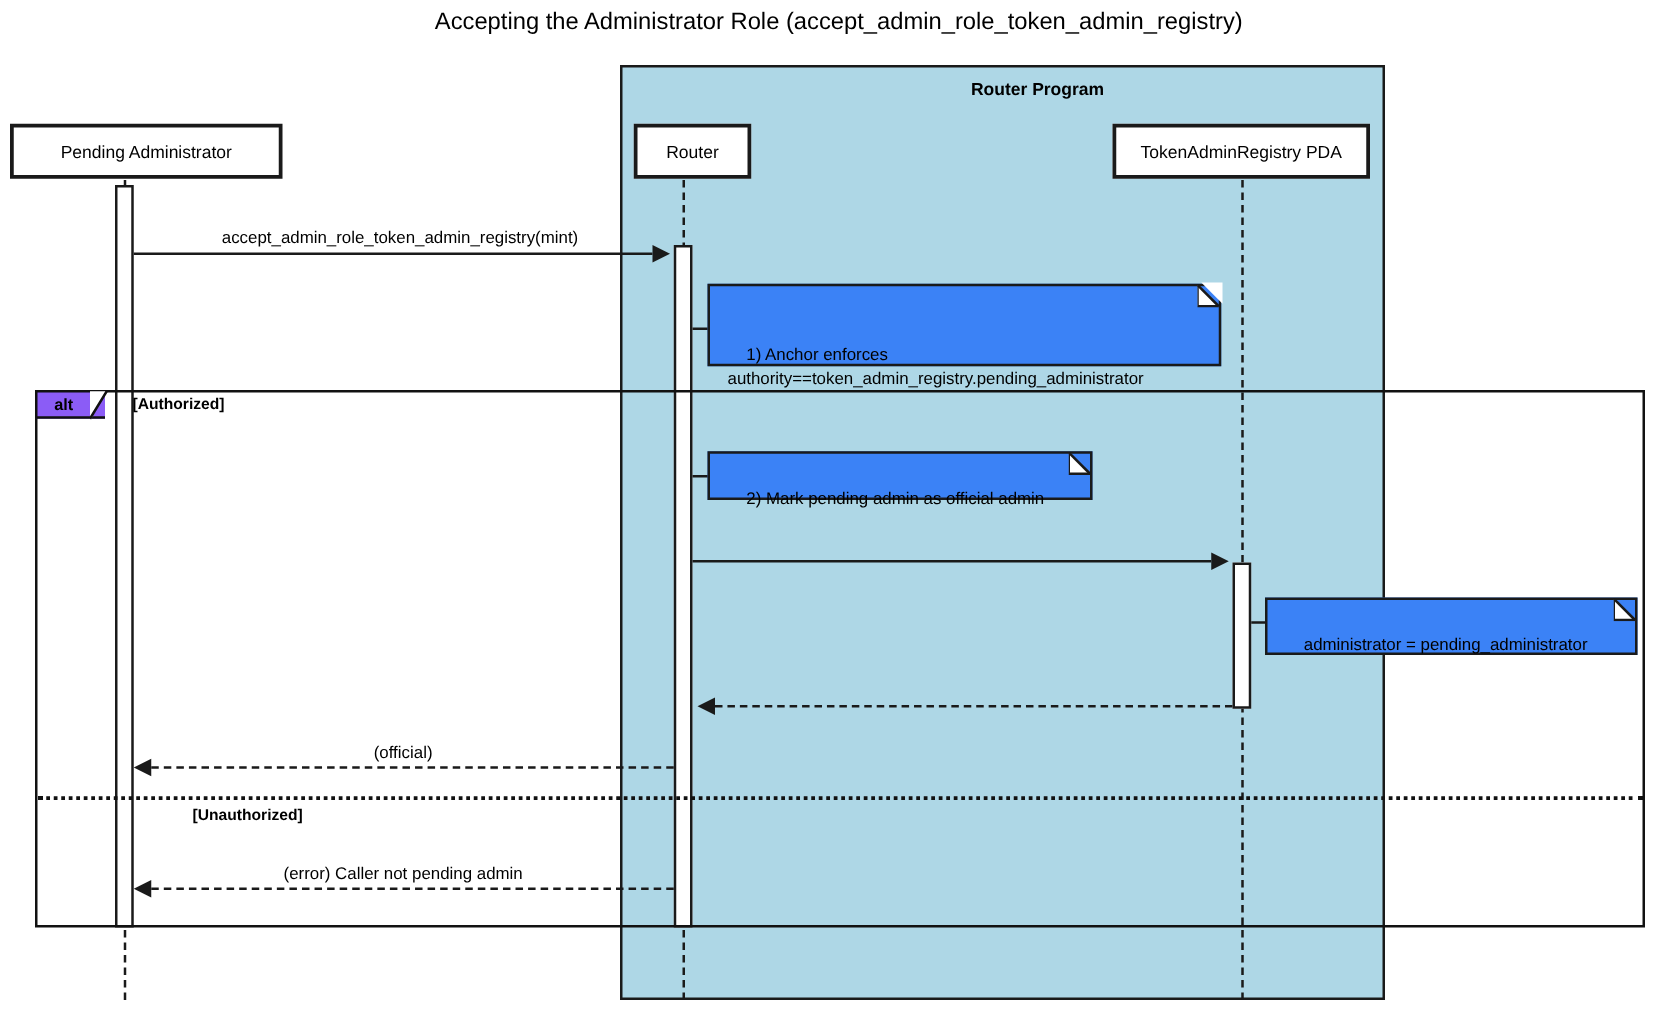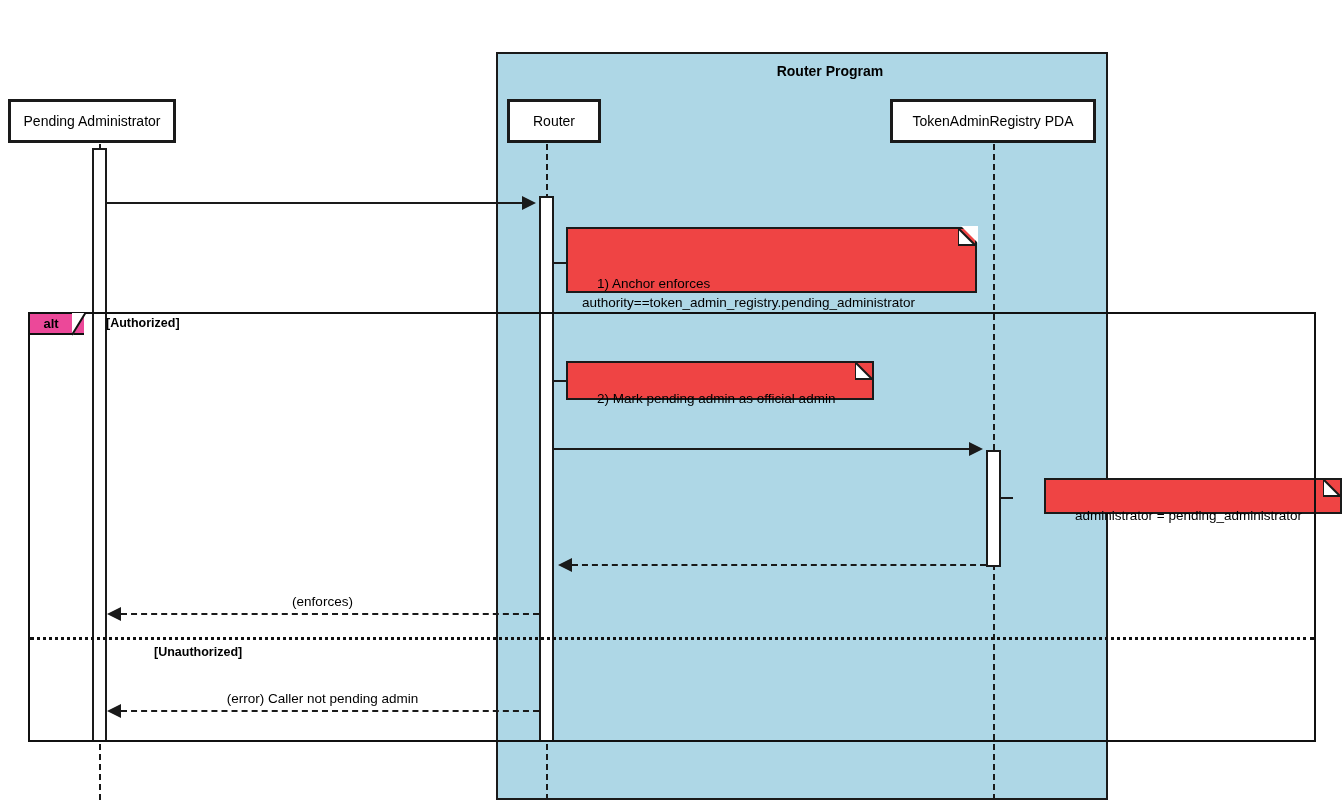--- a/index.html
+++ b/index.html
@@ -108,21 +108,21 @@
     position: absolute;
     font-size: 13.5px;
     color: #000;
     white-space: nowrap;
     z-index: 9;
     text-align: center;
   }
   
   .note {
     position: absolute;
-    background: #ef4444;
+    background: #3b82f6;
     border: 2px solid #1a1a1a;
     box-sizing: border-box;
     font-size: 13.5px;
     line-height: 19px;
     color: #000;
     padding: 7px 12px 7px 14px;
     z-index: 10;
     white-space: pre;
   }
   .note .dogear-cut {
@@ -145,21 +145,21 @@
     position: absolute;
     border: 2px solid #111;
     box-sizing: border-box;
     background: transparent;
     z-index: 11;
     pointer-events: none;
   }
   .alt-tag {
     position: absolute;
     box-sizing: border-box;
-    background: #ec4899;
+    background: #8b5cf6;
     border-left: 2px solid #111;
     border-top: 2px solid #111;
     border-bottom: 2px solid #111;
     z-index: 13;
     font-size: 13px;
     font-weight: bold;
     display: flex;
     align-items: center;
     justify-content: center;
     padding-right: 12px;
@@ -177,47 +177,49 @@
     color: #000;
     white-space: nowrap;
     z-index: 13;
   }
 </style>
 </head>
 <body>
 
 <div id="canvas">
 
+  <div class="diagram-title">Accepting the Administrator Role (accept_admin_role_token_admin_registry)</div>
 
   <div class="group-box" style="left:496px; top:52px; width:612px; height:748px;">
     <div class="group-label">Router Program</div>
   </div>
 
   <div class="lifeline" style="left:99px; top:144px; height:656px;"></div>
   <div class="lifeline" style="left:546px; top:144px; height:656px;"></div>
   <div class="lifeline" style="left:993px; top:144px; height:656px;"></div>
 
-  <div class="participant" style="left:8px; top:99px; width:168px; height:44px;">
+  <div class="participant" style="left:8px; top:99px; width:218px; height:44px;">
     <span>Pending Administrator</span>
   </div>
 
   <div class="participant" style="left:507px; top:99px; width:94px; height:44px;">
     <span>Router</span>
   </div>
 
   <div class="participant" style="left:890px; top:99px; width:206px; height:44px;">
     <span>TokenAdminRegistry PDA</span>
   </div>
 
   <div class="activation" style="left:92px; top:148px; width:15px; height:594px;"></div>
 
   <div class="activation" style="left:539px; top:196px; width:15px; height:546px;"></div>
 
   <div class="activation" style="left:986px; top:450px; width:15px; height:117px;"></div>
 
+  <div class="msg-label" style="left:110px; top:182px; width:420px;">accept_admin_role_token_admin_registry(mint)</div>
   <div class="msg-line" style="left:107px; top:202px; width:415px;"></div>
   <div class="arrowhead right" style="left:522px; top:196px;"></div>
 
   <div class="note-connector" style="left:554px; top:262px; width:14px;"></div>
   <div class="note" style="left:566px; top:227px; width:411px; height:66px;">
     <span class="dogear-cut"></span>
     <span>1) Anchor enforces
 authority==token_admin_registry.pending_administrator</span>
     <svg width="18" height="18" style="position:absolute; top:-1px; right:-1px;">
       <polygon points="0,0 17,17 0,17" fill="#ffffff" stroke="none"></polygon>
@@ -249,33 +251,33 @@
       <polygon points="0,0 17,17 0,17" fill="#ffffff" stroke="none"></polygon>
       <polyline points="0,0 17,17" fill="none" stroke="#1a1a1a" stroke-width="2"></polyline>
       <polyline points="0,0 0,17 17,17" fill="none" stroke="#1a1a1a" stroke-width="2"></polyline>
     </svg>
   </div>
 
   <div class="msg-line" style="left:554px; top:448px; width:415px;"></div>
   <div class="arrowhead right" style="left:969px; top:442px;"></div>
 
   <div class="note-connector" style="left:1001px; top:497px; width:12px;"></div>
-  <div class="note" style="left:1012px; top:478px; width:298px; height:36px;margin-left:32px;">
+  <div class="note" style="left:1012px; top:478px; width:298px; height:46px;">
     <span>administrator = pending_administrator</span>
     <svg width="18" height="18" style="position:absolute; top:-1px; right:-1px;">
       <polygon points="0,0 17,17 0,17" fill="#ffffff" stroke="none"></polygon>
       <polyline points="0,0 17,17" fill="none" stroke="#1a1a1a" stroke-width="2"></polyline>
       <polyline points="0,0 0,17 17,17" fill="none" stroke="#1a1a1a" stroke-width="2"></polyline>
     </svg>
   </div>
 
   <div class="msg-line dashed" style="left:572px; top:564px; width:414px;"></div>
   <div class="arrowhead left" style="left:558px; top:558px;"></div>
 
-  <div class="msg-label" style="left:115px; top:594px; width:415px;">(enforces)</div>
+  <div class="msg-label" style="left:115px; top:594px; width:415px;">(official)</div>
   <div class="msg-line dashed" style="left:121px; top:613px; width:418px;"></div>
   <div class="arrowhead left" style="left:107px; top:607px;"></div>
 
   <div class="msg-label" style="left:115px; top:691px; width:415px;">(error) Caller not pending admin</div>
   <div class="msg-line dashed" style="left:121px; top:710px; width:418px;"></div>
   <div class="arrowhead left" style="left:107px; top:704px;"></div>
 
 </div>
 
 </body></html>

